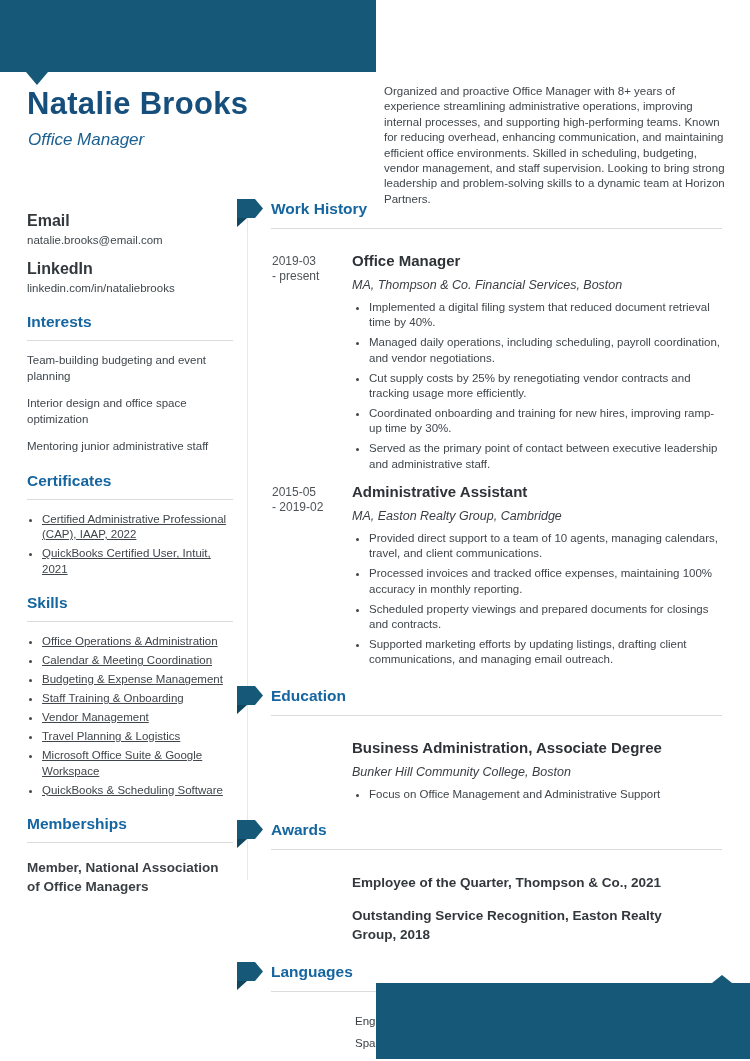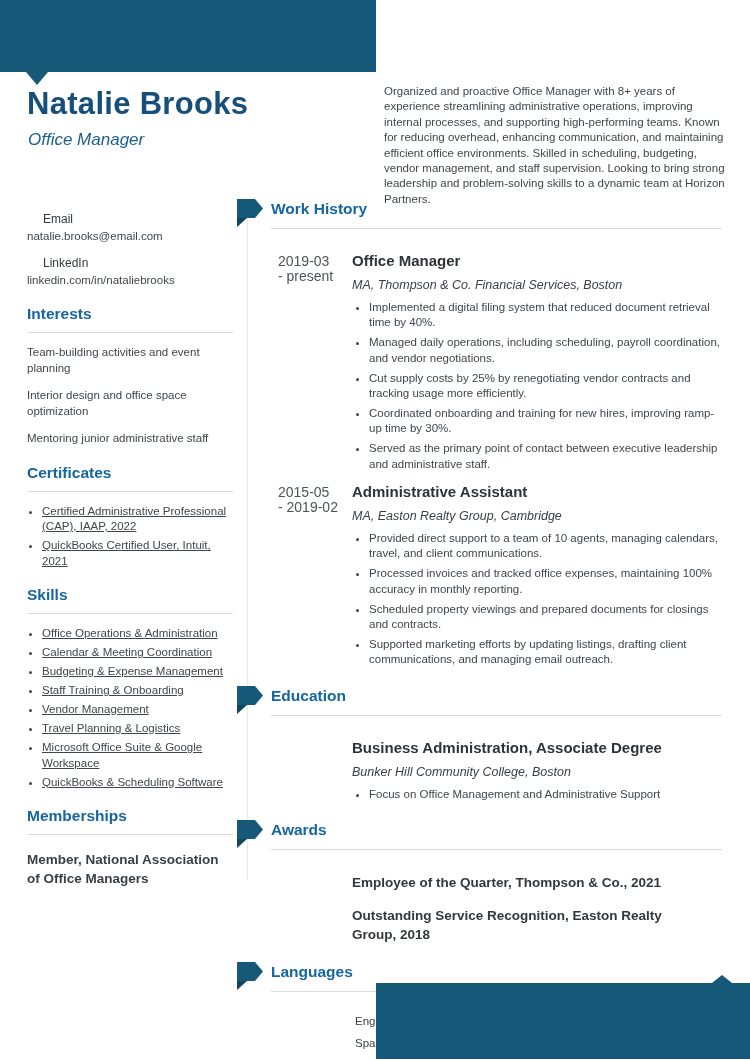--- a/index.html
+++ b/index.html
@@ -18,39 +18,39 @@
     color:var(--name,#174F7C); letter-spacing:.3px; }
   .cand-title { position:absolute; left:28px; top:130px; font-size:17px; font-style:italic;
     color:var(--subtitle,#1A6091); }
   .summary { position:absolute; left:384px; top:84px; width:341px;
     font-size:11.5px; line-height:15.4px; color:var(--body,#40464B); }
   
   .sidebar { position:absolute; left:27px; top:200px; width:206px; }
   .sidebar h3 { font-size:15.5px; font-weight:bold; color:var(--heading,#1565A0);
     border-bottom:1px solid var(--divider,#D9DBDD); padding-bottom:9px; }
   .side-section { margin-bottom:17px; }
-  .field-label { font-size:12px; font-weight:normal; color:#33383D; margin-top:12px;margin-left:16px; }
+  .field-label { font-size:16px; font-weight:bold; color:#33383D; margin-top:12px; }
   .field-value { font-size:11.5px; color:#40464B; margin-top:3px; line-height:15px; }
   .interest-item { font-size:11.5px; line-height:15.5px; margin-top:12px; }
   .side-list { margin-top:12px; padding-left:15px;text-decoration:underline; }
   .side-list li { font-size:11.5px; line-height:15.4px; margin-bottom:4px; }
   .side-list.tight li { margin-bottom:3.6px; }
   .membership-item { font-size:13.5px; font-weight:bold; color:#3A3F44;
     line-height:19.5px; margin-top:15px; }
   
   .timeline { position:absolute; left:247px; top:212px; width:1px; height:668px; background:#E6E8EA; }
   .main { position:absolute; left:248px; top:200px; width:474px; }
   .msection { margin-bottom:19px; }
   .msection-header { position:relative; margin-bottom:23px; }
   .marker { position:absolute; left:-12px; top:-3px; width:28px; height:30px; display:block; }
   .msection-header h2 { margin-left:23px; font-size:15.5px; font-weight:bold;
     color:var(--heading,#1565A0); border-bottom:1px solid var(--divider,#D9DBDD); padding-bottom:10px; }
   .entry { position:relative; padding-left:104px; margin-bottom:11px; }
-  .dates { position:absolute; left:24px; top:2px; width:78px; font-size:14px;
-    color:#4E5357; line-height:15px;margin-left:6px; }
+  .dates { position:absolute; left:24px; top:2px; width:78px; font-size:12px;
+    color:#4E5357; line-height:15px; }
   .entry-title { font-size:15px; font-weight:bold; color:#2E3338; margin-bottom:9px; }
   .entry-org { font-size:12.5px; font-style:italic; color:#3A3F44; margin-bottom:8px; }
   .bullets { padding-left:17px; }
   .bullets li { font-size:11.5px; line-height:15.4px; color:#40464B; margin-bottom:4.5px; }
   .award-item { font-size:13.5px; font-weight:bold; color:#33383D; line-height:19px;
     margin-bottom:14px; padding-left:104px; width:460px; }
   .lang-item { font-size:11.5px; color:#3A3F44; margin-bottom:10px; padding-left:107px; }
   
   .bottom-bar { position:absolute; left:376px; top:983px; width:374px; height:76px; background:var(--accent,#155878); }
   .bottom-bar-tail { position:absolute; left:712px; top:975px; width:0; height:0;
@@ -77,21 +77,21 @@
         <div class="field-value">natalie.brooks@email.com</div>
       </div>
       <div>
         <div class="field-label">LinkedIn</div>
         <div class="field-value">linkedin.com/in/nataliebrooks</div>
       </div>
     </section>
 
     <section class="side-section">
       <h3>Interests</h3>
-      <p class="interest-item">Team-building activities and event planning</p>
+      <p class="interest-item">Team-building budgeting and event planning</p>
       <p class="interest-item">Interior design and office space optimization</p>
       <p class="interest-item">Mentoring junior administrative staff</p>
     </section>
 
     <section class="side-section">
       <h3>Certificates</h3>
       <ul class="side-list">
         <li>Certified Administrative Professional (CAP), IAAP, 2022</li>
         <li>QuickBooks Certified User, Intuit, 2021</li>
       </ul>

